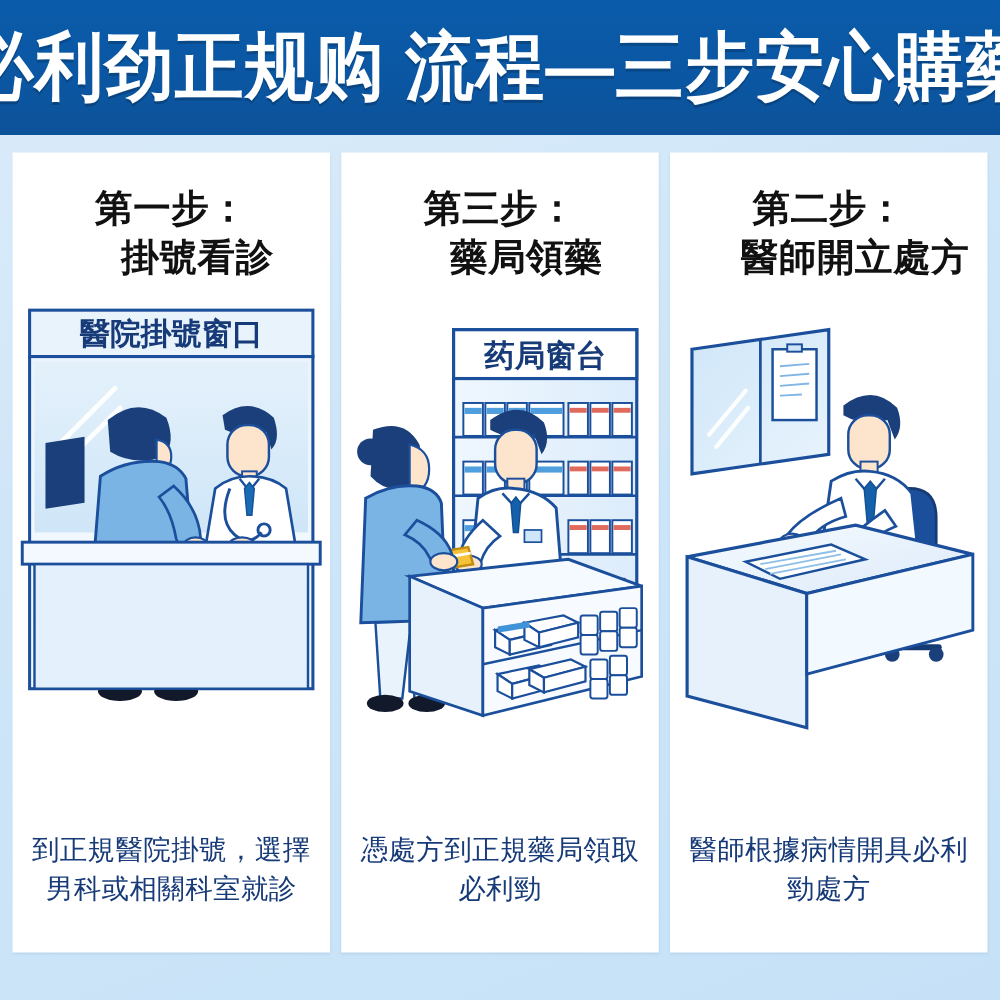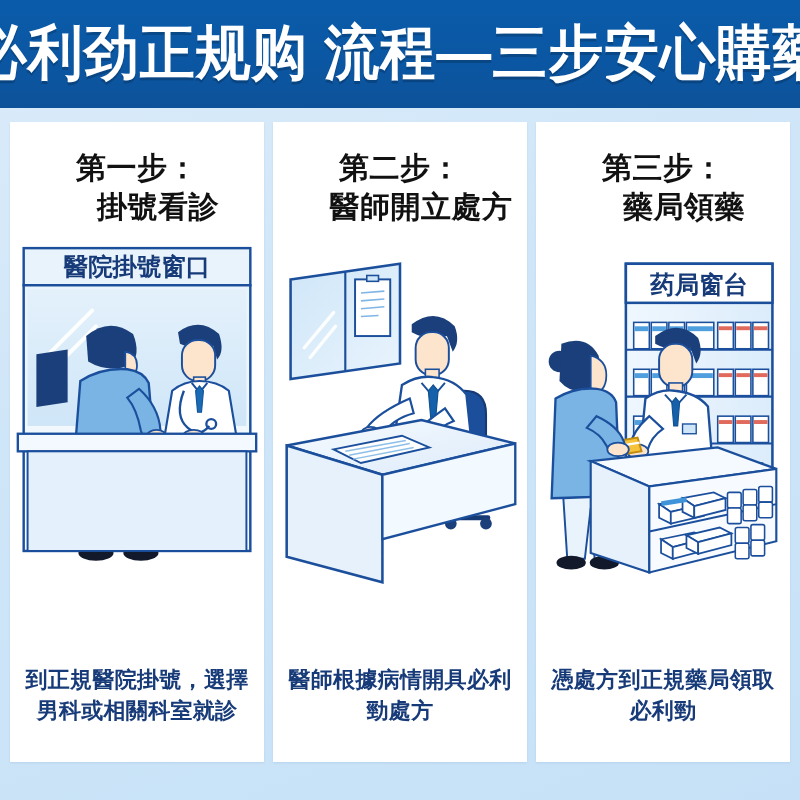--- a/index.html
+++ b/index.html
@@ -64,21 +64,21 @@
   }
   .illus svg { display: block; width: 100%; height: 100%; }
 
   
   .caption {
     position: absolute;
     bottom: 36px; left: 0; right: 0;
     padding: 0 14px;
     color: #173a78;
     font-size: 22px;
-    font-weight: 700;
+    font-weight: 400;
     line-height: 1.42;
     text-align: center;
     letter-spacing: .3px;
   }
 </style>
 </head>
 <body>
 
 <div class="header">
   <div class="header-title">必利劲正规购  流程—三步安心購藥</div>
@@ -161,20 +161,204 @@
           <rect x="18" y="214" width="224" height="102" fill="#e4f0fb" stroke="#1b4f9c" stroke-width="2"></rect>
         </g>
       </svg>
     </div>
 
     <div class="caption">到正規醫院掛號，選擇男科或相關科室就診</div>
   </div>
 
   <div class="panel">
     <div class="step-heading">
+      <span>第三步：</span>
+      <span class="line2">藥局領藥</span>
+    </div>
+
+    <div class="illus">
+      <svg viewBox="0 0 260 370" preserveAspectRatio="xMidYMid meet">
+        <defs>
+          <linearGradient id="shelfG" x1="0" y1="0" x2="1" y2="0">
+            <stop offset="0%" stop-color="#eff7fe"></stop>
+            <stop offset="100%" stop-color="#dcecfb"></stop>
+          </linearGradient>
+        </defs>
+
+        <g>
+          <rect x="92" y="22" width="150" height="250" fill="url(#shelfG)" stroke="#1b4f9c" stroke-width="2.6"></rect>
+
+          <rect x="92" y="22" width="150" height="40" fill="#ffffff" stroke="#1b4f9c" stroke-width="2.6"></rect>
+          <text x="167" y="52" text-anchor="middle" font-size="25" font-weight="700" fill="#173a78" font-family="'Liberation Sans',sans-serif">药局窗台</text>
+
+          <g stroke="#1b4f9c" stroke-width="2.2">
+            <line x1="92" y1="110" x2="242" y2="110"></line>
+            <line x1="92" y1="158" x2="242" y2="158"></line>
+            <line x1="92" y1="206" x2="242" y2="206"></line>
+            <line x1="92" y1="252" x2="242" y2="252"></line>
+          </g>
+
+          <g>
+            <g fill="#ffffff" stroke="#1b4f9c" stroke-width="1.6">
+              <rect x="100" y="82" width="16" height="27"></rect>
+                <rect x="118" y="82" width="16" height="27"></rect>
+              <rect x="136" y="82" width="16" height="27"></rect>
+                <rect x="154" y="82" width="28" height="27"></rect>
+              <rect x="186" y="82" width="16" height="27"></rect>
+                <rect x="204" y="82" width="16" height="27"></rect>
+              <rect x="222" y="82" width="16" height="27"></rect>
+            </g>
+            <g fill="#4f9ede">
+              <rect x="101" y="86" width="14" height="5"></rect>
+                <rect x="119" y="86" width="14" height="5"></rect>
+              <rect x="137" y="86" width="14" height="5"></rect>
+                <rect x="155" y="86" width="26" height="5"></rect>
+            </g>
+            <g fill="#e06a5c">
+              <rect x="187" y="86" width="14" height="4"></rect>
+                <rect x="205" y="86" width="14" height="4"></rect>
+              <rect x="223" y="86" width="14" height="4"></rect>
+            </g>
+          </g>
+
+          <g>
+            <g fill="#ffffff" stroke="#1b4f9c" stroke-width="1.6">
+              <rect x="100" y="130" width="16" height="27"></rect>
+                <rect x="118" y="130" width="16" height="27"></rect>
+              <rect x="136" y="130" width="16" height="27"></rect>
+                <rect x="154" y="130" width="28" height="27"></rect>
+              <rect x="186" y="130" width="16" height="27"></rect>
+                <rect x="204" y="130" width="16" height="27"></rect>
+              <rect x="222" y="130" width="16" height="27"></rect>
+            </g>
+            <g fill="#4f9ede">
+              <rect x="101" y="134" width="14" height="5"></rect>
+                <rect x="119" y="134" width="14" height="5"></rect>
+              <rect x="137" y="134" width="14" height="5"></rect>
+                <rect x="155" y="134" width="26" height="5"></rect>
+            </g>
+            <g fill="#e06a5c">
+              <rect x="187" y="134" width="14" height="4"></rect>
+                <rect x="205" y="134" width="14" height="4"></rect>
+              <rect x="223" y="134" width="14" height="4"></rect>
+            </g>
+          </g>
+
+          <g>
+            <g fill="#ffffff" stroke="#1b4f9c" stroke-width="1.6">
+              <rect x="100" y="178" width="16" height="27"></rect>
+                <rect x="118" y="178" width="16" height="27"></rect>
+              <rect x="186" y="178" width="16" height="27"></rect>
+                <rect x="204" y="178" width="16" height="27"></rect>
+              <rect x="222" y="178" width="16" height="27"></rect>
+            </g>
+            <g fill="#4f9ede">
+              <rect x="101" y="182" width="14" height="5"></rect>
+                <rect x="119" y="182" width="14" height="5"></rect>
+            </g>
+            <g fill="#e06a5c">
+              <rect x="187" y="182" width="14" height="4"></rect>
+                <rect x="205" y="182" width="14" height="4"></rect>
+              <rect x="223" y="182" width="14" height="4"></rect>
+            </g>
+          </g>
+
+          <g fill="#ffffff" stroke="#1b4f9c" stroke-width="1.6">
+            <rect x="180" y="226" width="16" height="26"></rect>
+              <rect x="198" y="226" width="16" height="26"></rect>
+            <rect x="216" y="226" width="16" height="26"></rect>
+          </g>
+        </g>
+
+        <g>
+          <path d="M122 96 q24 -18 44 2 q6 16 -2 26 l-6 -16 q-18 6 -36 -4 Z" fill="#1b3f7a"></path>
+          <rect x="126" y="104" width="34" height="44" rx="16" fill="#fde4cd" stroke="#1b4f9c" stroke-width="2"></rect>
+          <rect x="136" y="144" width="14" height="12" fill="#fde4cd" stroke="#1b4f9c" stroke-width="1.6"></rect>
+          <path d="M128 156 l15 8 l15 -8 l10 6 l-4 18 l-40 0 l-4 -18 Z" fill="#9ecdf0" stroke="#1b4f9c" stroke-width="1.8"></path>
+          <path d="M112 160 q14 -10 30 -8 q22 2 34 16 l4 50 l-74 2 Z" fill="#ffffff" stroke="#1b4f9c" stroke-width="2.4"></path>
+          <path d="M132 156 l11 12 l11 -12" fill="none" stroke="#1b4f9c" stroke-width="2"></path>
+          <path d="M139 164 l4 -5 l4 5 l-2 24 l-4 0 Z" fill="#1560ab" stroke="#12508f" stroke-width="1.2"></path>
+
+          <rect x="150" y="186" width="14" height="10" fill="#cfe6f8" stroke="#1b4f9c" stroke-width="1.4"></rect>
+
+          <path d="M116 178 q-18 16 -20 32 q-2 7 6 9 q9 2 12 -6 q4 -14 16 -22 Z" fill="#ffffff" stroke="#1b4f9c" stroke-width="2.2"></path>
+          <ellipse cx="104" cy="214" rx="11" ry="7" fill="#fde4cd" stroke="#1b4f9c" stroke-width="1.8"></ellipse>
+        </g>
+
+        <g>
+          <path d="M68 206 L104 200 L108 214 L72 220 Z" fill="#f6c23a" stroke="#c08d10" stroke-width="2"></path>
+          <path d="M70 211 L106 205" stroke="#ffffff" stroke-width="2.4"></path>
+        </g>
+
+        <g>
+
+          <circle cx="24" cy="122" r="11" fill="#1b3f7a"></circle>
+          <path d="M26 104 q26 -10 38 12 q6 22 -4 34 q-22 8 -36 -8 Z" fill="#1b3f7a"></path>
+
+          <path d="M56 116 q16 4 16 20 q0 18 -16 20 Z" fill="#fde4cd" stroke="#1b4f9c" stroke-width="1.8"></path>
+
+          <path d="M20 160 q20 -12 42 -10 q16 2 20 14 l4 96 l-70 2 Z" fill="#79b4e4" stroke="#1b4f9c" stroke-width="2.4"></path>
+
+          <path d="M62 178 q22 10 28 26 q3 8 -6 10 q-9 2 -12 -6 q-6 -12 -20 -18 Z" fill="#79b4e4" stroke="#1b4f9c" stroke-width="2.2"></path>
+          <ellipse cx="84" cy="212" rx="11" ry="7" fill="#fde4cd" stroke="#1b4f9c" stroke-width="1.8"></ellipse>
+
+          <path d="M28 262 l52 -2 l-4 64 l-16 0 l-4 -52 l-6 52 l-18 0 Z" fill="#e9f3fc" stroke="#1b4f9c" stroke-width="2"></path>
+
+          <ellipse cx="36" cy="328" rx="15" ry="7" fill="#11192b"></ellipse>
+          <ellipse cx="70" cy="328" rx="15" ry="7" fill="#11192b"></ellipse>
+        </g>
+
+        <g>
+          <path d="M56 224 L186 210 L246 232 L116 250 Z" fill="#f4faff" stroke="#1b4f9c" stroke-width="2.4"></path>
+          <path d="M56 224 L56 318 L116 338 L116 250 Z" fill="#e6f1fb" stroke="#1b4f9c" stroke-width="2.2"></path>
+          <path d="M116 250 L246 232 L246 306 L116 338 Z" fill="#f7fbff" stroke="#1b4f9c" stroke-width="2.2"></path>
+          <line x1="116" y1="296" x2="246" y2="268" stroke="#1b4f9c" stroke-width="2"></line>
+
+          <g fill="#ffffff" stroke="#1b4f9c" stroke-width="1.8">
+            <path d="M126 268 L160 262 L172 268 L138 276 Z"></path>
+            <path d="M126 268 L126 282 L138 288 L138 276 Z"></path>
+            <path d="M138 276 L172 268 L172 280 L138 288 Z"></path>
+            <path d="M150 262 L182 256 L194 262 L162 270 Z"></path>
+            <path d="M150 262 L150 276 L162 282 L162 270 Z"></path>
+            <path d="M162 270 L194 262 L194 274 L162 282 Z"></path>
+          </g>
+          <rect x="128" y="265" width="26" height="5" fill="#3f93d8" transform="rotate(-9 128 265)"></rect>
+
+          <g fill="#ffffff" stroke="#1b4f9c" stroke-width="1.6">
+            <rect x="196" y="256" width="14" height="16" rx="2"></rect>
+            <rect x="212" y="253" width="14" height="16" rx="2"></rect>
+            <rect x="228" y="250" width="14" height="16" rx="2"></rect>
+            <rect x="196" y="272" width="14" height="16" rx="2"></rect>
+            <rect x="212" y="269" width="14" height="16" rx="2"></rect>
+            <rect x="228" y="266" width="14" height="16" rx="2"></rect>
+          </g>
+
+          <g fill="#ffffff" stroke="#1b4f9c" stroke-width="1.8">
+            <path d="M128 304 L162 297 L174 303 L140 312 Z"></path>
+            <path d="M128 304 L128 318 L140 324 L140 312 Z"></path>
+            <path d="M140 312 L174 303 L174 315 L140 324 Z"></path>
+            <path d="M154 300 L188 292 L200 298 L166 307 Z"></path>
+            <path d="M154 300 L154 313 L166 319 L166 307 Z"></path>
+            <path d="M166 307 L200 298 L200 310 L166 319 Z"></path>
+          </g>
+          <g fill="#ffffff" stroke="#1b4f9c" stroke-width="1.6">
+            <rect x="204" y="292" width="14" height="16" rx="2"></rect>
+            <rect x="220" y="289" width="14" height="16" rx="2"></rect>
+            <rect x="204" y="308" width="14" height="16" rx="2"></rect>
+            <rect x="220" y="305" width="14" height="16" rx="2"></rect>
+          </g>
+        </g>
+      </svg>
+    </div>
+
+    <div class="caption">憑處方到正規藥局領取必利勁</div>
+  </div>
+
+  <div class="panel">
+    <div class="step-heading">
       <span>第二步：</span>
       <span class="line2">醫師開立處方</span>
     </div>
 
     <div class="illus">
       <svg viewBox="0 0 260 370" preserveAspectRatio="xMidYMid meet">
         <defs>
           <linearGradient id="deskG" x1="0" y1="0" x2="1" y2="1">
             <stop offset="0%" stop-color="#f7fbff"></stop>
             <stop offset="100%" stop-color="#dbeafa"></stop>
@@ -244,197 +428,13 @@
             <line x1="78" y1="218" x2="140" y2="206"></line>
             <line x1="82" y1="222" x2="144" y2="210"></line>
           </g>
         </g>
       </svg>
     </div>
 
     <div class="caption">醫師根據病情開具必利勁處方</div>
   </div>
 
-  <div class="panel">
-    <div class="step-heading">
-      <span>第三步：</span>
-      <span class="line2">藥局領藥</span>
-    </div>
-
-    <div class="illus">
-      <svg viewBox="0 0 260 370" preserveAspectRatio="xMidYMid meet">
-        <defs>
-          <linearGradient id="shelfG" x1="0" y1="0" x2="1" y2="0">
-            <stop offset="0%" stop-color="#eff7fe"></stop>
-            <stop offset="100%" stop-color="#dcecfb"></stop>
-          </linearGradient>
-        </defs>
-
-        <g>
-          <rect x="92" y="22" width="150" height="250" fill="url(#shelfG)" stroke="#1b4f9c" stroke-width="2.6"></rect>
-
-          <rect x="92" y="22" width="150" height="40" fill="#ffffff" stroke="#1b4f9c" stroke-width="2.6"></rect>
-          <text x="167" y="52" text-anchor="middle" font-size="25" font-weight="700" fill="#173a78" font-family="'Liberation Sans',sans-serif">药局窗台</text>
-
-          <g stroke="#1b4f9c" stroke-width="2.2">
-            <line x1="92" y1="110" x2="242" y2="110"></line>
-            <line x1="92" y1="158" x2="242" y2="158"></line>
-            <line x1="92" y1="206" x2="242" y2="206"></line>
-            <line x1="92" y1="252" x2="242" y2="252"></line>
-          </g>
-
-          <g>
-            <g fill="#ffffff" stroke="#1b4f9c" stroke-width="1.6">
-              <rect x="100" y="82" width="16" height="27"></rect>
-                <rect x="118" y="82" width="16" height="27"></rect>
-              <rect x="136" y="82" width="16" height="27"></rect>
-                <rect x="154" y="82" width="28" height="27"></rect>
-              <rect x="186" y="82" width="16" height="27"></rect>
-                <rect x="204" y="82" width="16" height="27"></rect>
-              <rect x="222" y="82" width="16" height="27"></rect>
-            </g>
-            <g fill="#4f9ede">
-              <rect x="101" y="86" width="14" height="5"></rect>
-                <rect x="119" y="86" width="14" height="5"></rect>
-              <rect x="137" y="86" width="14" height="5"></rect>
-                <rect x="155" y="86" width="26" height="5"></rect>
-            </g>
-            <g fill="#e06a5c">
-              <rect x="187" y="86" width="14" height="4"></rect>
-                <rect x="205" y="86" width="14" height="4"></rect>
-              <rect x="223" y="86" width="14" height="4"></rect>
-            </g>
-          </g>
-
-          <g>
-            <g fill="#ffffff" stroke="#1b4f9c" stroke-width="1.6">
-              <rect x="100" y="130" width="16" height="27"></rect>
-                <rect x="118" y="130" width="16" height="27"></rect>
-              <rect x="136" y="130" width="16" height="27"></rect>
-                <rect x="154" y="130" width="28" height="27"></rect>
-              <rect x="186" y="130" width="16" height="27"></rect>
-                <rect x="204" y="130" width="16" height="27"></rect>
-              <rect x="222" y="130" width="16" height="27"></rect>
-            </g>
-            <g fill="#4f9ede">
-              <rect x="101" y="134" width="14" height="5"></rect>
-                <rect x="119" y="134" width="14" height="5"></rect>
-              <rect x="137" y="134" width="14" height="5"></rect>
-                <rect x="155" y="134" width="26" height="5"></rect>
-            </g>
-            <g fill="#e06a5c">
-              <rect x="187" y="134" width="14" height="4"></rect>
-                <rect x="205" y="134" width="14" height="4"></rect>
-              <rect x="223" y="134" width="14" height="4"></rect>
-            </g>
-          </g>
-
-          <g>
-            <g fill="#ffffff" stroke="#1b4f9c" stroke-width="1.6">
-              <rect x="100" y="178" width="16" height="27"></rect>
-                <rect x="118" y="178" width="16" height="27"></rect>
-              <rect x="186" y="178" width="16" height="27"></rect>
-                <rect x="204" y="178" width="16" height="27"></rect>
-              <rect x="222" y="178" width="16" height="27"></rect>
-            </g>
-            <g fill="#4f9ede">
-              <rect x="101" y="182" width="14" height="5"></rect>
-                <rect x="119" y="182" width="14" height="5"></rect>
-            </g>
-            <g fill="#e06a5c">
-              <rect x="187" y="182" width="14" height="4"></rect>
-                <rect x="205" y="182" width="14" height="4"></rect>
-              <rect x="223" y="182" width="14" height="4"></rect>
-            </g>
-          </g>
-
-          <g fill="#ffffff" stroke="#1b4f9c" stroke-width="1.6">
-            <rect x="180" y="226" width="16" height="26"></rect>
-              <rect x="198" y="226" width="16" height="26"></rect>
-            <rect x="216" y="226" width="16" height="26"></rect>
-          </g>
-        </g>
-
-        <g>
-          <path d="M122 96 q24 -18 44 2 q6 16 -2 26 l-6 -16 q-18 6 -36 -4 Z" fill="#1b3f7a"></path>
-          <rect x="126" y="104" width="34" height="44" rx="16" fill="#fde4cd" stroke="#1b4f9c" stroke-width="2"></rect>
-          <rect x="136" y="144" width="14" height="12" fill="#fde4cd" stroke="#1b4f9c" stroke-width="1.6"></rect>
-          <path d="M128 156 l15 8 l15 -8 l10 6 l-4 18 l-40 0 l-4 -18 Z" fill="#9ecdf0" stroke="#1b4f9c" stroke-width="1.8"></path>
-          <path d="M112 160 q14 -10 30 -8 q22 2 34 16 l4 50 l-74 2 Z" fill="#ffffff" stroke="#1b4f9c" stroke-width="2.4"></path>
-          <path d="M132 156 l11 12 l11 -12" fill="none" stroke="#1b4f9c" stroke-width="2"></path>
-          <path d="M139 164 l4 -5 l4 5 l-2 24 l-4 0 Z" fill="#1560ab" stroke="#12508f" stroke-width="1.2"></path>
-
-          <rect x="150" y="186" width="14" height="10" fill="#cfe6f8" stroke="#1b4f9c" stroke-width="1.4"></rect>
-
-          <path d="M116 178 q-18 16 -20 32 q-2 7 6 9 q9 2 12 -6 q4 -14 16 -22 Z" fill="#ffffff" stroke="#1b4f9c" stroke-width="2.2"></path>
-          <ellipse cx="104" cy="214" rx="11" ry="7" fill="#fde4cd" stroke="#1b4f9c" stroke-width="1.8"></ellipse>
-        </g>
-
-        <g>
-          <path d="M68 206 L104 200 L108 214 L72 220 Z" fill="#f6c23a" stroke="#c08d10" stroke-width="2"></path>
-          <path d="M70 211 L106 205" stroke="#ffffff" stroke-width="2.4"></path>
-        </g>
-
-        <g>
-
-          <circle cx="24" cy="122" r="11" fill="#1b3f7a"></circle>
-          <path d="M26 104 q26 -10 38 12 q6 22 -4 34 q-22 8 -36 -8 Z" fill="#1b3f7a"></path>
-
-          <path d="M56 116 q16 4 16 20 q0 18 -16 20 Z" fill="#fde4cd" stroke="#1b4f9c" stroke-width="1.8"></path>
-
-          <path d="M20 160 q20 -12 42 -10 q16 2 20 14 l4 96 l-70 2 Z" fill="#79b4e4" stroke="#1b4f9c" stroke-width="2.4"></path>
-
-          <path d="M62 178 q22 10 28 26 q3 8 -6 10 q-9 2 -12 -6 q-6 -12 -20 -18 Z" fill="#79b4e4" stroke="#1b4f9c" stroke-width="2.2"></path>
-          <ellipse cx="84" cy="212" rx="11" ry="7" fill="#fde4cd" stroke="#1b4f9c" stroke-width="1.8"></ellipse>
-
-          <path d="M28 262 l52 -2 l-4 64 l-16 0 l-4 -52 l-6 52 l-18 0 Z" fill="#e9f3fc" stroke="#1b4f9c" stroke-width="2"></path>
-
-          <ellipse cx="36" cy="328" rx="15" ry="7" fill="#11192b"></ellipse>
-          <ellipse cx="70" cy="328" rx="15" ry="7" fill="#11192b"></ellipse>
-        </g>
-
-        <g>
-          <path d="M56 224 L186 210 L246 232 L116 250 Z" fill="#f4faff" stroke="#1b4f9c" stroke-width="2.4"></path>
-          <path d="M56 224 L56 318 L116 338 L116 250 Z" fill="#e6f1fb" stroke="#1b4f9c" stroke-width="2.2"></path>
-          <path d="M116 250 L246 232 L246 306 L116 338 Z" fill="#f7fbff" stroke="#1b4f9c" stroke-width="2.2"></path>
-          <line x1="116" y1="296" x2="246" y2="268" stroke="#1b4f9c" stroke-width="2"></line>
-
-          <g fill="#ffffff" stroke="#1b4f9c" stroke-width="1.8">
-            <path d="M126 268 L160 262 L172 268 L138 276 Z"></path>
-            <path d="M126 268 L126 282 L138 288 L138 276 Z"></path>
-            <path d="M138 276 L172 268 L172 280 L138 288 Z"></path>
-            <path d="M150 262 L182 256 L194 262 L162 270 Z"></path>
-            <path d="M150 262 L150 276 L162 282 L162 270 Z"></path>
-            <path d="M162 270 L194 262 L194 274 L162 282 Z"></path>
-          </g>
-          <rect x="128" y="265" width="26" height="5" fill="#3f93d8" transform="rotate(-9 128 265)"></rect>
-
-          <g fill="#ffffff" stroke="#1b4f9c" stroke-width="1.6">
-            <rect x="196" y="256" width="14" height="16" rx="2"></rect>
-            <rect x="212" y="253" width="14" height="16" rx="2"></rect>
-            <rect x="228" y="250" width="14" height="16" rx="2"></rect>
-            <rect x="196" y="272" width="14" height="16" rx="2"></rect>
-            <rect x="212" y="269" width="14" height="16" rx="2"></rect>
-            <rect x="228" y="266" width="14" height="16" rx="2"></rect>
-          </g>
-
-          <g fill="#ffffff" stroke="#1b4f9c" stroke-width="1.8">
-            <path d="M128 304 L162 297 L174 303 L140 312 Z"></path>
-            <path d="M128 304 L128 318 L140 324 L140 312 Z"></path>
-            <path d="M140 312 L174 303 L174 315 L140 324 Z"></path>
-            <path d="M154 300 L188 292 L200 298 L166 307 Z"></path>
-            <path d="M154 300 L154 313 L166 319 L166 307 Z"></path>
-            <path d="M166 307 L200 298 L200 310 L166 319 Z"></path>
-          </g>
-          <g fill="#ffffff" stroke="#1b4f9c" stroke-width="1.6">
-            <rect x="204" y="292" width="14" height="16" rx="2"></rect>
-            <rect x="220" y="289" width="14" height="16" rx="2"></rect>
-            <rect x="204" y="308" width="14" height="16" rx="2"></rect>
-            <rect x="220" y="305" width="14" height="16" rx="2"></rect>
-          </g>
-        </g>
-      </svg>
-    </div>
-
-    <div class="caption">憑處方到正規藥局領取必利勁</div>
-  </div>
-
 </div>
 
 </body></html>

